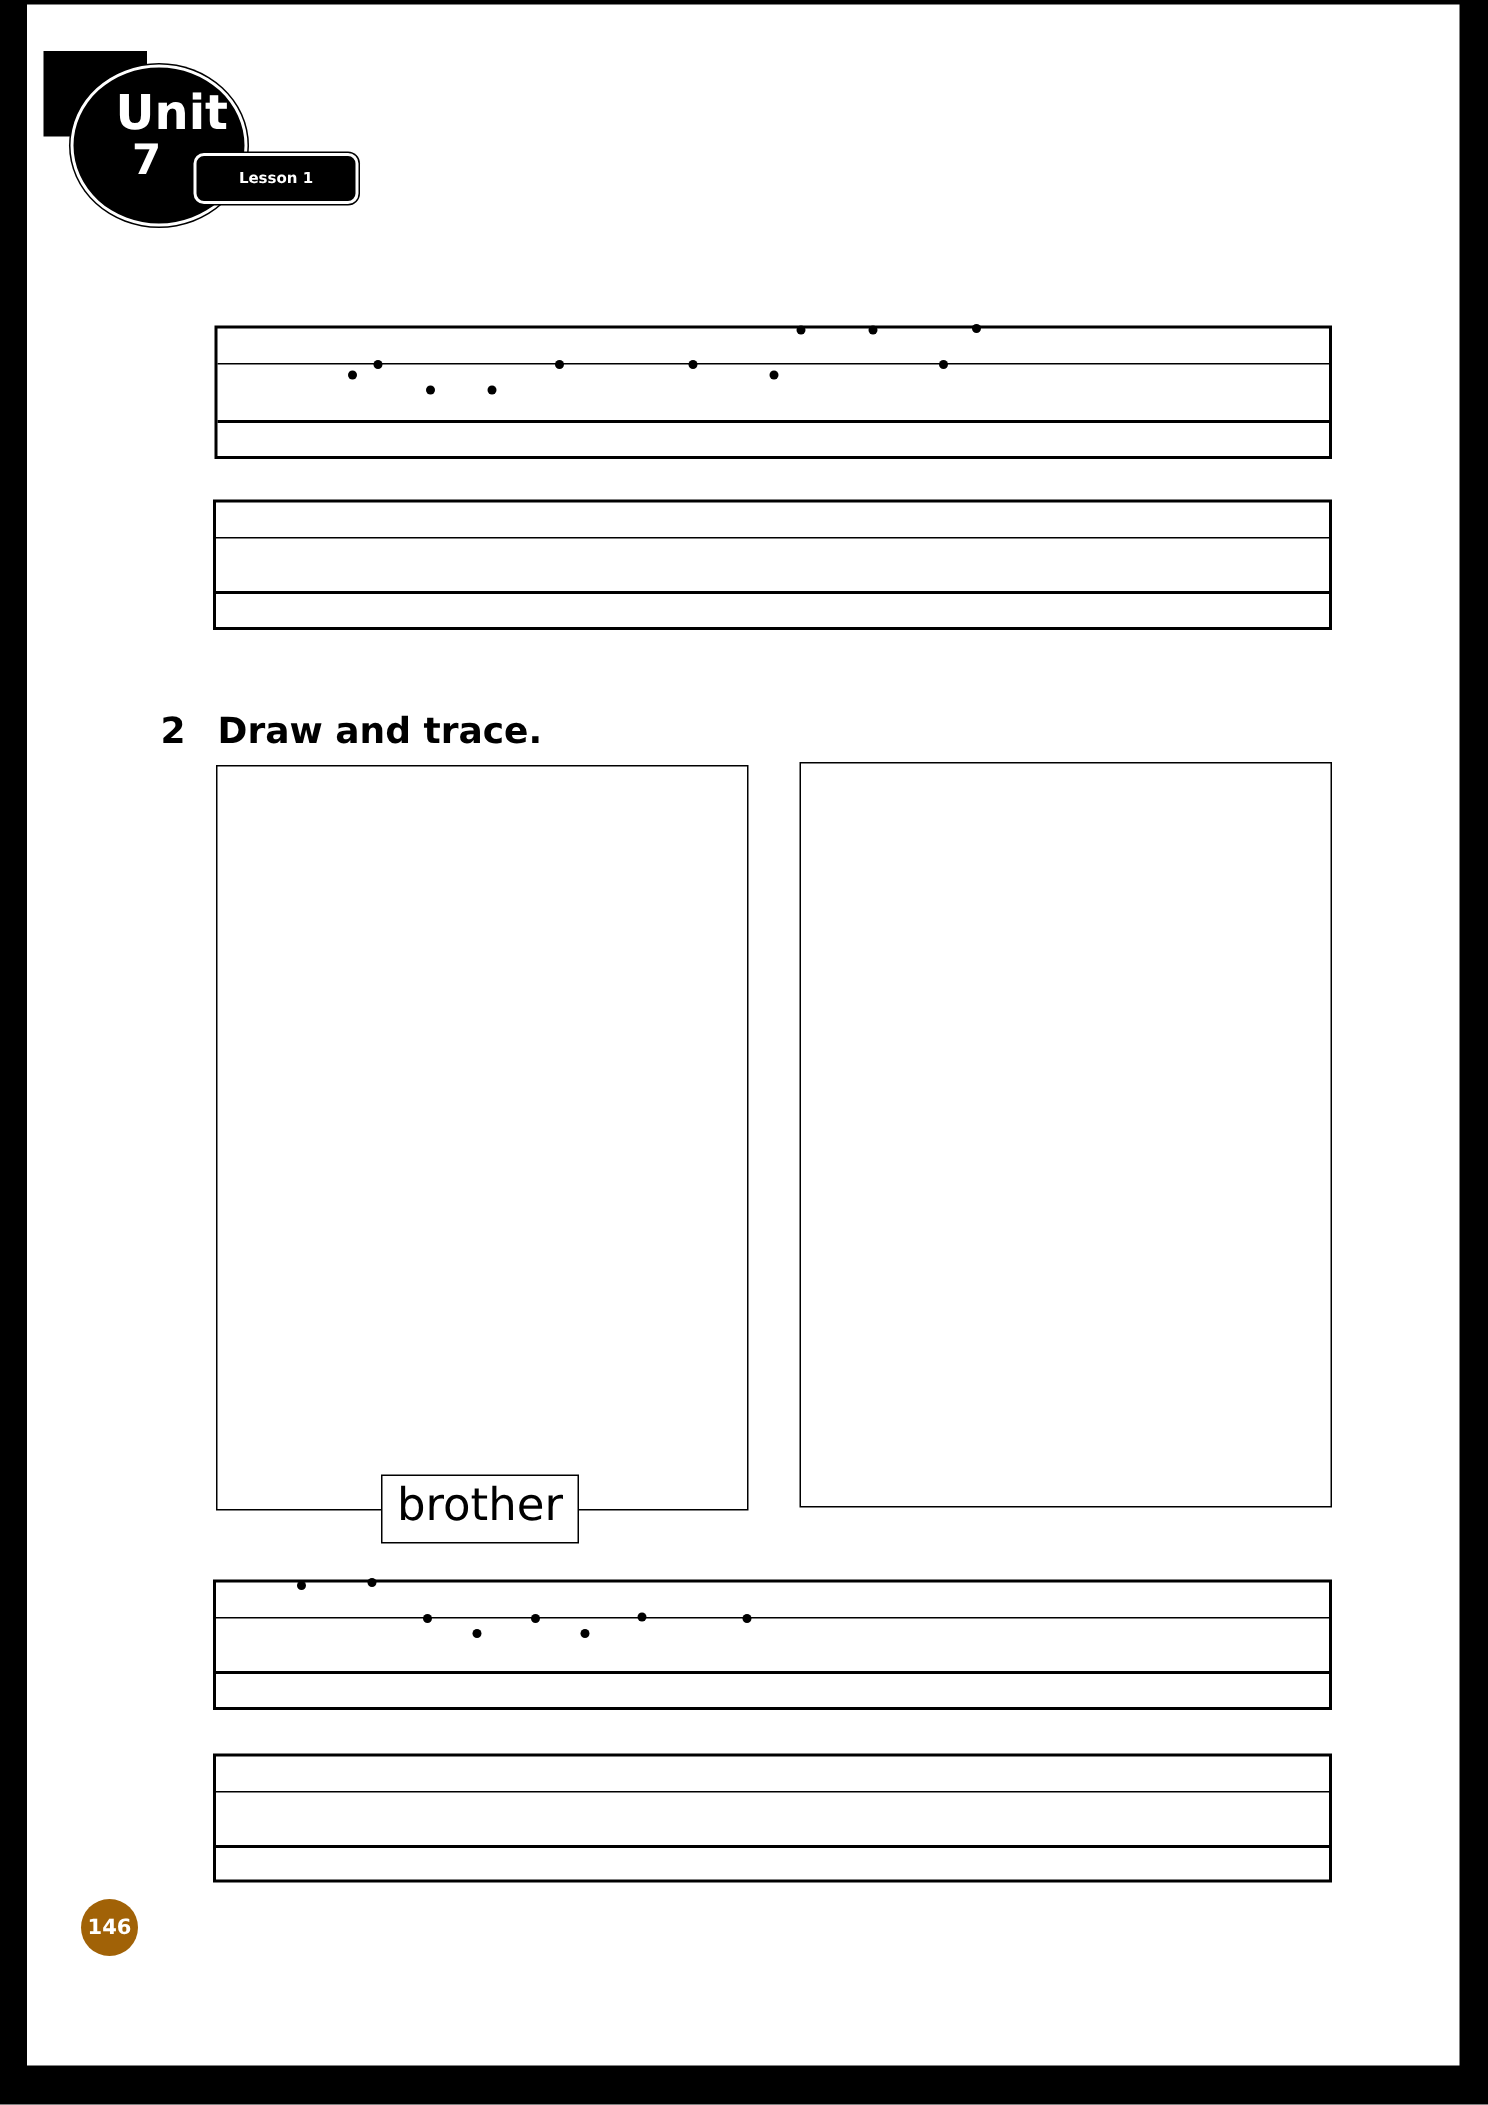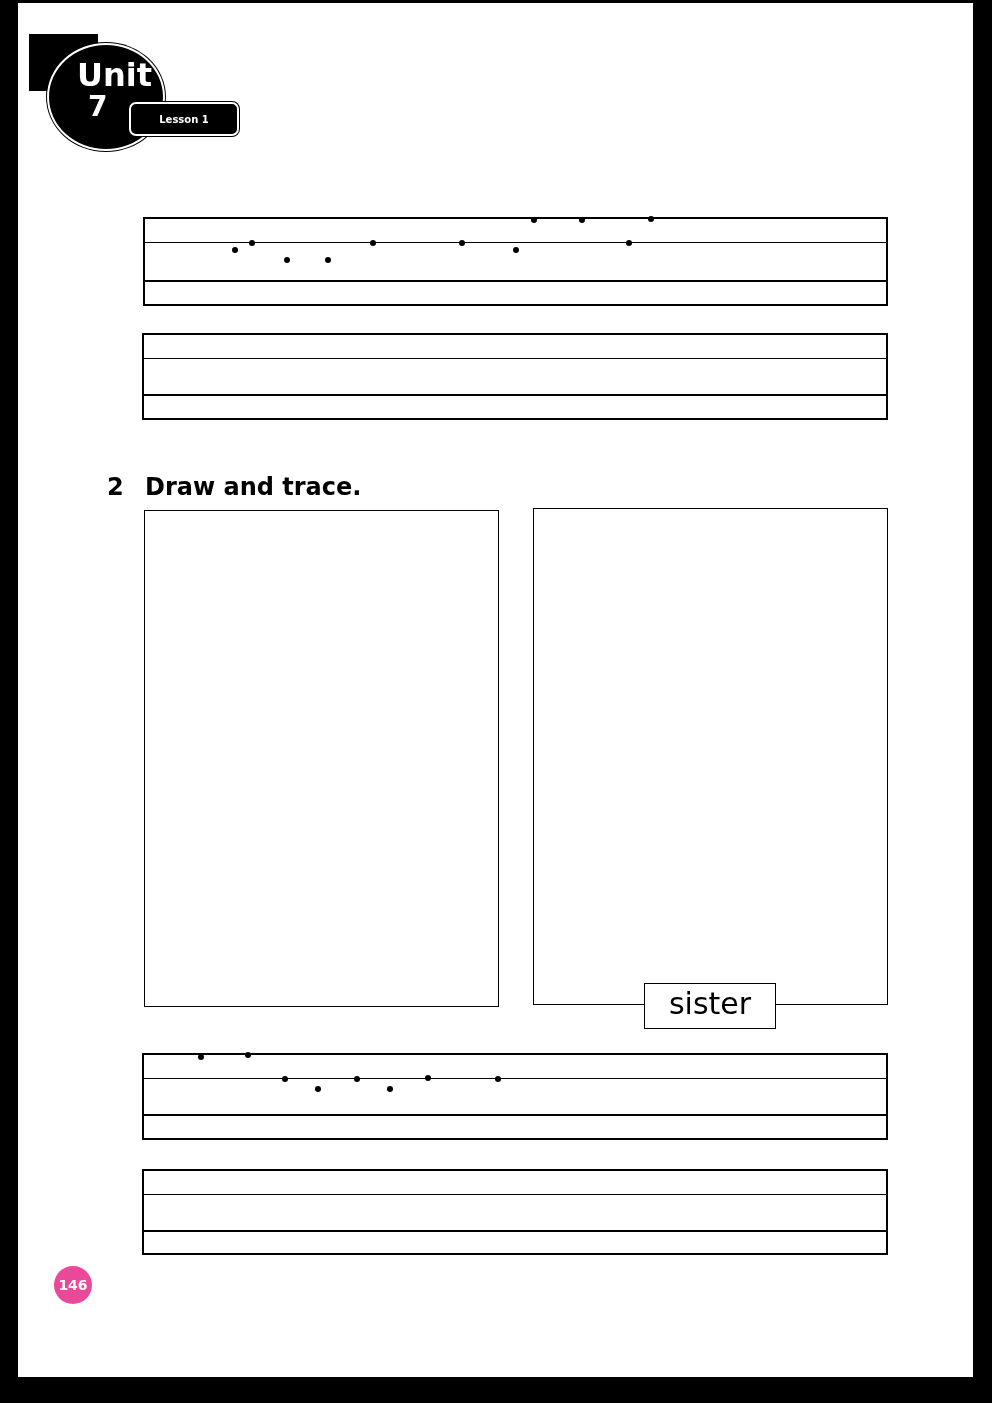--- a/index.html
+++ b/index.html
@@ -20,21 +20,21 @@
   .heading .num { display:inline-block; width:38px; }
   
   .ruled { border:2px solid #000; box-sizing:border-box; }
   .ruled .line { position:absolute; left:0; right:0; height:0; border-top:1px solid #000; }
   .ruled .base { position:absolute; left:0; right:0; height:0; border-top:2px solid #000; }
   .dot { position:absolute; width:6px; height:6px; border-radius:50%; background:#000; }
   
   .draw-box { border:1.5px solid #000; box-sizing:border-box; background:#fff; }
   .word-label { border:1.5px solid #000; background:#fff; font-size:30px; line-height:40px; text-align:center;
                 font-family:"DejaVu Sans", sans-serif; color:#000; }
-  .page-num { left:36px; top:1263px; width:38px; height:38px; border-radius:50%; background:#ec4899; color:#fff;
+  .page-num { left:36px; top:1263px; width:38px; height:38px; border-radius:50%; background:#a16207; color:#fff;
               font-size:14px; font-weight:bold; display:flex; align-items:center; justify-content:center; }
 </style>
 </head>
 <body>
 
 <div class="page">
 
   <div class="abs unit-square"></div>
   <div class="abs unit-circle"></div>
   <div class="abs unit-label">Unit</div>
@@ -61,23 +61,23 @@
   <div class="abs ruled" style="left:124px; top:330px; width:746px; height:87px;">
     <div class="line" style="top:23px;"></div>
     <div class="base" style="top:59px;"></div>
   </div>
 
   <div class="abs heading" style="left:89px; top:450px;margin-top:20px;">
     <span class="num">2</span><span>Draw and trace.</span>
   </div>
 
   <div class="abs draw-box" style="left:126px; top:507px; width:355px; height:497px;"></div>
+  <div class="abs word-label" style="left:236px; top:980px; width:130px; height:44px;">brother</div>
 
   <div class="abs draw-box" style="left:515px; top:505px; width:355px; height:497px;"></div>
-  <div class="abs word-label" style="left:626px; top:980px; width:130px; height:44px;">sister</div>
 
   <div class="abs ruled" style="left:124px; top:1050px; width:746px; height:87px;">
     <div class="line" style="top:23px;"></div>
     <div class="base" style="top:59px;"></div>
     <div class="dot" style="left:54px; top:-1px;"></div>
     <div class="dot" style="left:101px; top:-3px;"></div>
     <div class="dot" style="left:138px; top:21px;"></div>
     <div class="dot" style="left:171px; top:31px;"></div>
     <div class="dot" style="left:210px; top:21px;"></div>
     <div class="dot" style="left:243px; top:31px;"></div>

